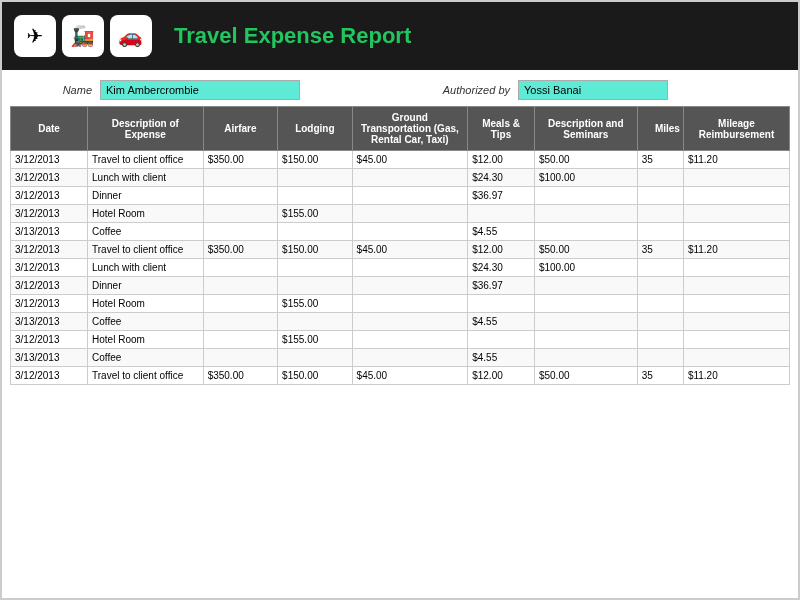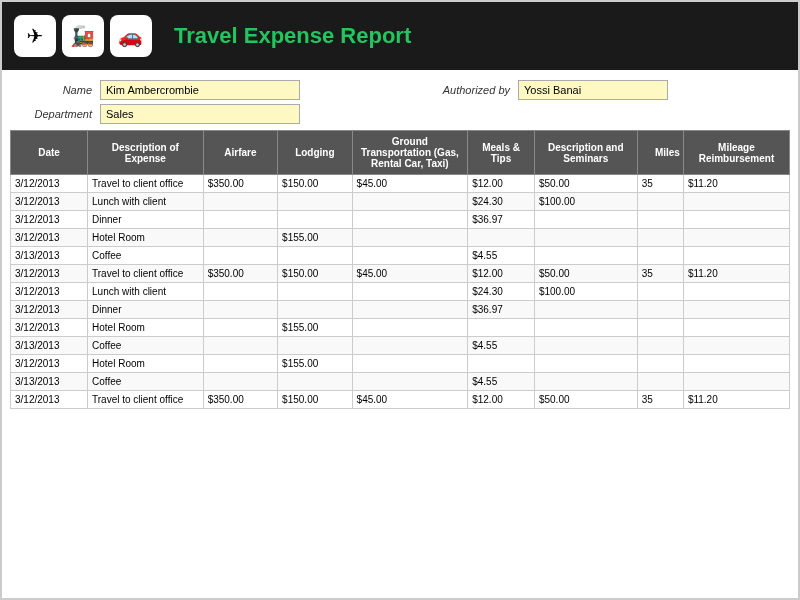--- a/index.html
+++ b/index.html
@@ -70,21 +70,21 @@
       font-size: 11px;
       color: #333;
       text-align: right;
       min-width: 70px;
     }
     .form-input {
       border: 1px solid #aaa;
       padding: 2px 5px;
       font-size: 11px;
       height: 20px;
-      background: #fef9c3;
+      background: #5eead4;
     }
     .form-input-wide { width: 200px; }
     .form-input-medium { width: 150px; }
     .form-input-period { width: 170px; }
     .form-left { flex: 1; display: flex; flex-direction: column; gap: 4px; }
     .form-right { flex: 1; display: flex; flex-direction: column; gap: 12px; padding-left: 80px; }
     
     .table-wrapper {
       flex: 1;
       overflow-y: auto;
@@ -136,24 +136,20 @@
     </div>
     <div class="header-title">Travel Expense Report</div>
   </div>
 
   <div class="form-section">
     <div class="form-row-split">
       <div class="form-left">
         <div class="form-row">
           <span class="form-label">Name</span>
           <input class="form-input form-input-wide" type="text" value="Kim Ambercrombie" style="">
-        </div>
-        <div class="form-row">
-          <span class="form-label">Department</span>
-          <input class="form-input form-input-wide" type="text" value="Sales" style="">
         </div>
       </div>
       <div class="form-right">
         <div class="form-row">
           <span class="form-label">Authorized by</span>
           <input class="form-input form-input-medium" type="text" value="Yossi Banai" style="">
         </div>
       </div>
     </div>
   </div>

